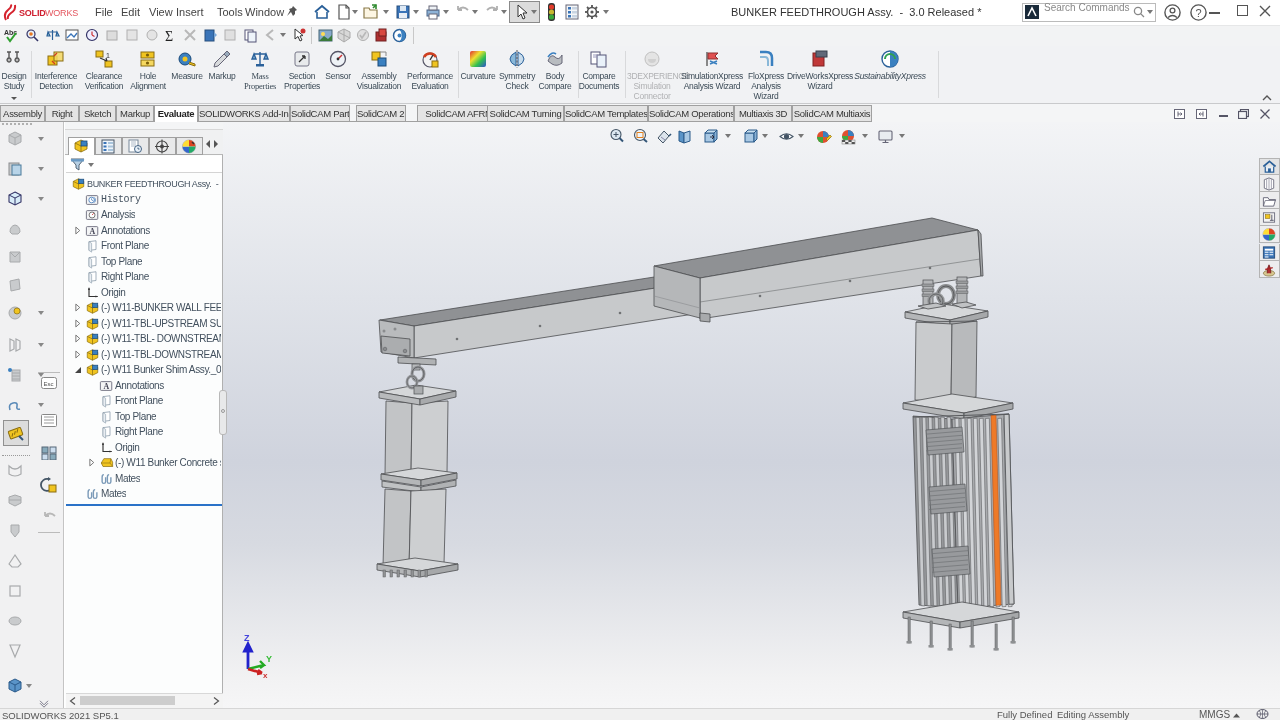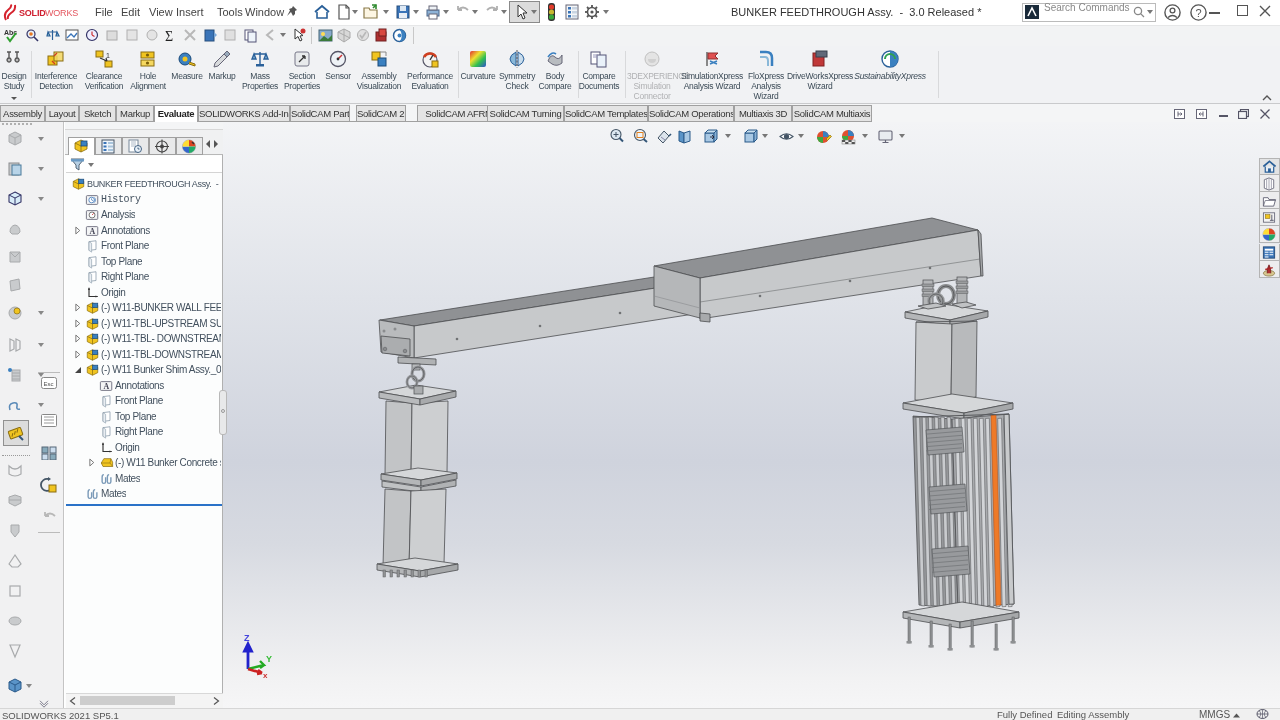--- a/index.html
+++ b/index.html
@@ -233,21 +233,21 @@
       </svg>Hole<br>Alignment</div>
 <div class="rbtn" style="left:165px;width:44px;"><svg style="display:block;margin:3px auto 2px auto;" width="20" height="20" viewBox="0 0 20 20">
         <circle cx="8" cy="10" r="6" fill="#3a80c0" stroke="#1a4a7a"></circle>
         <circle cx="8" cy="10" r="2.5" fill="#f0c420"></circle>
         <path d="M12 13 L18 15 L18 17 L12 15" fill="#f0c420" stroke="#8a6d10"></path>
       </svg>Measure</div>
 <div class="rbtn" style="left:202px;width:40px;"><svg style="display:block;margin:3px auto 2px auto;" width="20" height="20" viewBox="0 0 20 20">
         <path d="M3 14 L12 5 L15 8 L6 17 L2 18 Z" fill="#d8dadc" stroke="#667"></path>
         <path d="M12 5 L15 2 L18 5 L15 8 Z" fill="#9ab" stroke="#667"></path>
       </svg>Markup</div>
-<div class="rbtn" style="left:236px;width:48px;"><svg style="display:block;margin:3px auto 2px auto;" width="20" height="20" viewBox="0 0 20 20">
+<div class="rbtn" style="left:236px;width:48px;font-family:Liberation Serif, serif;"><svg style="display:block;margin:3px auto 2px auto;" width="20" height="20" viewBox="0 0 20 20">
         <path d="M10 3 L10 15 M4 5 L16 5 M4 5 L2 10 L6 10 Z M16 5 L14 10 L18 10 Z" stroke="#2a6099" stroke-width="1.4" fill="#8ab8d8"></path>
         <rect x="6" y="15" width="8" height="2.5" fill="#2a6099"></rect>
       </svg>Mass<br>Properties</div>
 <div class="rbtn" style="left:278px;width:48px;"><svg style="display:block;margin:3px auto 2px auto;" width="20" height="20" viewBox="0 0 20 20">
         <rect x="3" y="3" width="14" height="14" rx="2" fill="#e8eaec" stroke="#778"></rect>
         <path d="M7 13 L13 7 M13 7 L10 7 M13 7 L13 10" stroke="#333" stroke-width="1.3" fill="none"></path>
       </svg>Section<br>Properties</div>
 <div class="rbtn" style="left:319px;width:38px;"><svg style="display:block;margin:3px auto 2px auto;" width="20" height="20" viewBox="0 0 20 20">
         <circle cx="10" cy="10" r="7.5" fill="#eef2f6" stroke="#556" stroke-width="1.3"></circle>
         <path d="M10 10 L14 6" stroke="#c33" stroke-width="1.4"></path>
@@ -313,21 +313,21 @@
         <circle cx="10" cy="10" r="8" fill="#fff" stroke="#2a6099" stroke-width="1.4"></circle>
         <path d="M10 2 A8 8 0 0 1 10 18" fill="#3a80c0"></path>
         <path d="M5 10 A5 5 0 0 1 15 10" fill="none" stroke="#30a050" stroke-width="2"></path>
       </svg>SustainabilityXpress</div>
 <div class="rsep" style="left:938px;"></div>
 <svg class="abs" style="left:1262px;top:94px;" width="10" height="7" viewBox="0 0 10 7">
       <path d="M1 6 L5 2 L9 6" stroke="#555" stroke-width="1.4" fill="none"></path>
     </svg>
 <div class="abs" style="left:0px;top:104px;width:1280px;height:18px;background:#f4f5f6;"></div>
 <div class="tab" style="left:0px;width:45px;">Assembly</div>
-<div class="tab" style="left:45px;width:34px;">Layout</div>
+<div class="tab" style="left:45px;width:34px;">Right</div>
 <div class="tab" style="left:79px;width:37px;">Sketch</div>
 <div class="tab" style="left:116px;width:38px;">Markup</div>
 <div class="tab active" style="left:154px;width:44px;background:#ffffff;font-weight:bold;color:#222;height:18px;">Evaluate</div>
 <div class="tab" style="left:198px;width:92px;">SOLIDWORKS Add-Ins</div>
 <div class="tab" style="left:290px;width:60px;">SolidCAM Part</div>
 <div class="tab" style="left:356px;width:50px;">SolidCAM 2.5D</div>
 <div class="tab" style="left:417px;width:84px;">SolidCAM AFRM</div>
 <div class="tab" style="left:487px;width:77px;">SolidCAM Turning</div>
 <div class="tab" style="left:564px;width:84px;">SolidCAM Templates</div>
 <div class="tab" style="left:648px;width:86px;">SolidCAM Operations</div>

